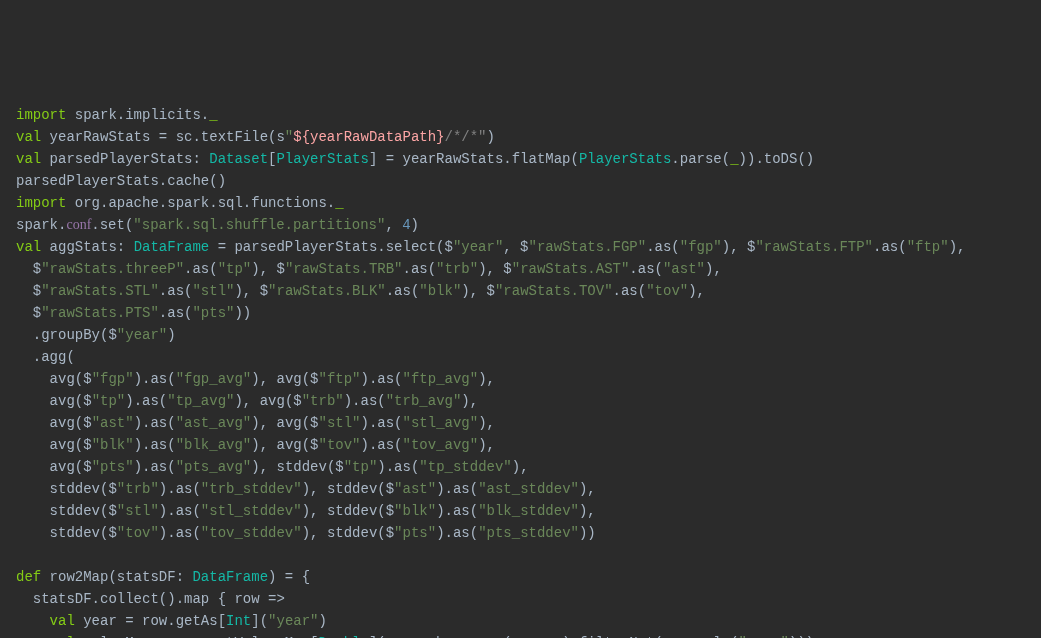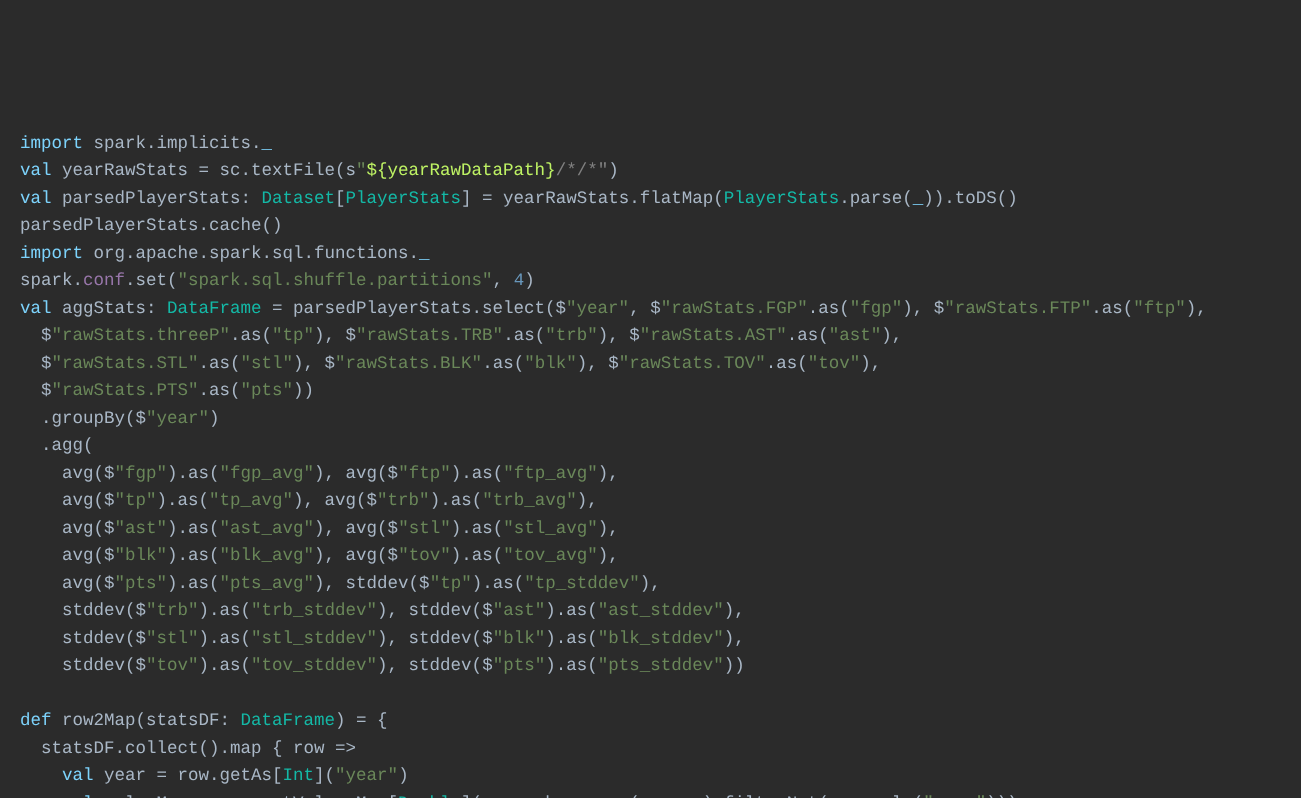--- a/index.html
+++ b/index.html
@@ -6,28 +6,28 @@
   body {
     background: #2b2b2b;
     font-family: 'Consolas', 'Monaco', 'Courier New', monospace;
     font-size: 14px;
     line-height: 22px;
     color: #a9b7c6;
     padding: 16px;
     white-space: pre;
     overflow-x: auto;
   }
-  .kw { color: #7dd3fc; }
+  .kw { color: #84cc16; }
   .id { color: #a9b7c6; }
-  .mem { color: #9876aa; }
+  .mem { color: #9876aa; font-family: Liberation Serif, serif; }
   .type { color: #14b8a6; }
   .str { color: #6a8759; }
   .num { color: #6897bb; }
   .cmt { color: #808080; }
-  .interp { color: #bef264; }
+  .interp { color: #fca5a5; }
 </style>
 </head>
 <body>
 
 
 
 <div id="code-container"><div><span class="kw">import </span><span class="id">spark.implicits.</span><span class="kw">_</span></div><div><span class="kw">val </span><span class="id">yearRawStats </span><span class="id">= </span><span class="id">sc.textFile(s</span><span class="str">"</span><span class="interp">${yearRawDataPath}</span><span class="cmt">/*/*"</span><span class="id">)</span></div><div><span class="kw">val </span><span class="id">parsedPlayerStats: </span><span class="type">Dataset</span><span class="id">[</span><span class="type">PlayerStats</span><span class="id">] = yearRawStats.flatMap(</span><span class="type">PlayerStats</span><span class="id">.parse(</span><span class="kw">_</span><span class="id">)).toDS()</span></div><div><span class="id">parsedPlayerStats.cache()</span></div><div><span class="kw">import </span><span class="id">org.apache.spark.sql.functions.</span><span class="kw">_</span></div><div><span class="id">spark.</span><span class="mem">conf</span><span class="id">.set(</span><span class="str">"spark.sql.shuffle.partitions"</span><span class="id">, </span><span class="num">4</span><span class="id">)</span></div><div><span class="kw">val </span><span class="id">aggStats: </span><span class="type">DataFrame</span><span class="id"> = parsedPlayerStats.select($</span><span class="str">"year"</span><span class="id">, $</span><span class="str">"rawStats.FGP"</span><span class="id">.as(</span><span class="str">"fgp"</span><span class="id">), $</span><span class="str">"rawStats.FTP"</span><span class="id">.as(</span><span class="str">"ftp"</span><span class="id">),</span></div><div><span class="id">  $</span><span class="str">"rawStats.threeP"</span><span class="id">.as(</span><span class="str">"tp"</span><span class="id">), $</span><span class="str">"rawStats.TRB"</span><span class="id">.as(</span><span class="str">"trb"</span><span class="id">), $</span><span class="str">"rawStats.AST"</span><span class="id">.as(</span><span class="str">"ast"</span><span class="id">),</span></div><div><span class="id">  $</span><span class="str">"rawStats.STL"</span><span class="id">.as(</span><span class="str">"stl"</span><span class="id">), $</span><span class="str">"rawStats.BLK"</span><span class="id">.as(</span><span class="str">"blk"</span><span class="id">), $</span><span class="str">"rawStats.TOV"</span><span class="id">.as(</span><span class="str">"tov"</span><span class="id">),</span></div><div><span class="id">  $</span><span class="str">"rawStats.PTS"</span><span class="id">.as(</span><span class="str">"pts"</span><span class="id">))</span></div><div><span class="id">  .groupBy($</span><span class="str">"year"</span><span class="id">)</span></div><div><span class="id">  .agg(</span></div><div><span class="id">    avg($</span><span class="str">"fgp"</span><span class="id">).as(</span><span class="str">"fgp_avg"</span><span class="id">), avg($</span><span class="str">"ftp"</span><span class="id">).as(</span><span class="str">"ftp_avg"</span><span class="id">),</span></div><div><span class="id">    avg($</span><span class="str">"tp"</span><span class="id">).as(</span><span class="str">"tp_avg"</span><span class="id">), avg($</span><span class="str">"trb"</span><span class="id">).as(</span><span class="str">"trb_avg"</span><span class="id">),</span></div><div><span class="id">    avg($</span><span class="str">"ast"</span><span class="id">).as(</span><span class="str">"ast_avg"</span><span class="id">), avg($</span><span class="str">"stl"</span><span class="id">).as(</span><span class="str">"stl_avg"</span><span class="id">),</span></div><div><span class="id">    avg($</span><span class="str">"blk"</span><span class="id">).as(</span><span class="str">"blk_avg"</span><span class="id">), avg($</span><span class="str">"tov"</span><span class="id">).as(</span><span class="str">"tov_avg"</span><span class="id">),</span></div><div><span class="id">    avg($</span><span class="str">"pts"</span><span class="id">).as(</span><span class="str">"pts_avg"</span><span class="id">), stddev($</span><span class="str">"tp"</span><span class="id">).as(</span><span class="str">"tp_stddev"</span><span class="id">),</span></div><div><span class="id">    stddev($</span><span class="str">"trb"</span><span class="id">).as(</span><span class="str">"trb_stddev"</span><span class="id">), stddev($</span><span class="str">"ast"</span><span class="id">).as(</span><span class="str">"ast_stddev"</span><span class="id">),</span></div><div><span class="id">    stddev($</span><span class="str">"stl"</span><span class="id">).as(</span><span class="str">"stl_stddev"</span><span class="id">), stddev($</span><span class="str">"blk"</span><span class="id">).as(</span><span class="str">"blk_stddev"</span><span class="id">),</span></div><div><span class="id">    stddev($</span><span class="str">"tov"</span><span class="id">).as(</span><span class="str">"tov_stddev"</span><span class="id">), stddev($</span><span class="str">"pts"</span><span class="id">).as(</span><span class="str">"pts_stddev"</span><span class="id">))</span></div><div>&nbsp;</div><div><span class="kw">def </span><span class="id">row2Map(statsDF: </span><span class="type">DataFrame</span><span class="id">) = {</span></div><div><span class="id">  statsDF.collect().map { row =&gt;</span></div><div><span class="id">    </span><span class="kw">val </span><span class="id">year = row.getAs[</span><span class="type">Int</span><span class="id">](</span><span class="str">"year"</span><span class="id">)</span></div><div><span class="id">    </span><span class="kw">val </span><span class="id">valueMap = row.getValuesMap[</span><span class="type">Double</span><span class="id">](row.schema.map(</span><span class="kw">_</span><span class="id">.name).filterNot(</span><span class="kw">_</span><span class="id">.equals(</span><span class="str">"year"</span><span class="id">)))</span></div></div>
 
 
 

